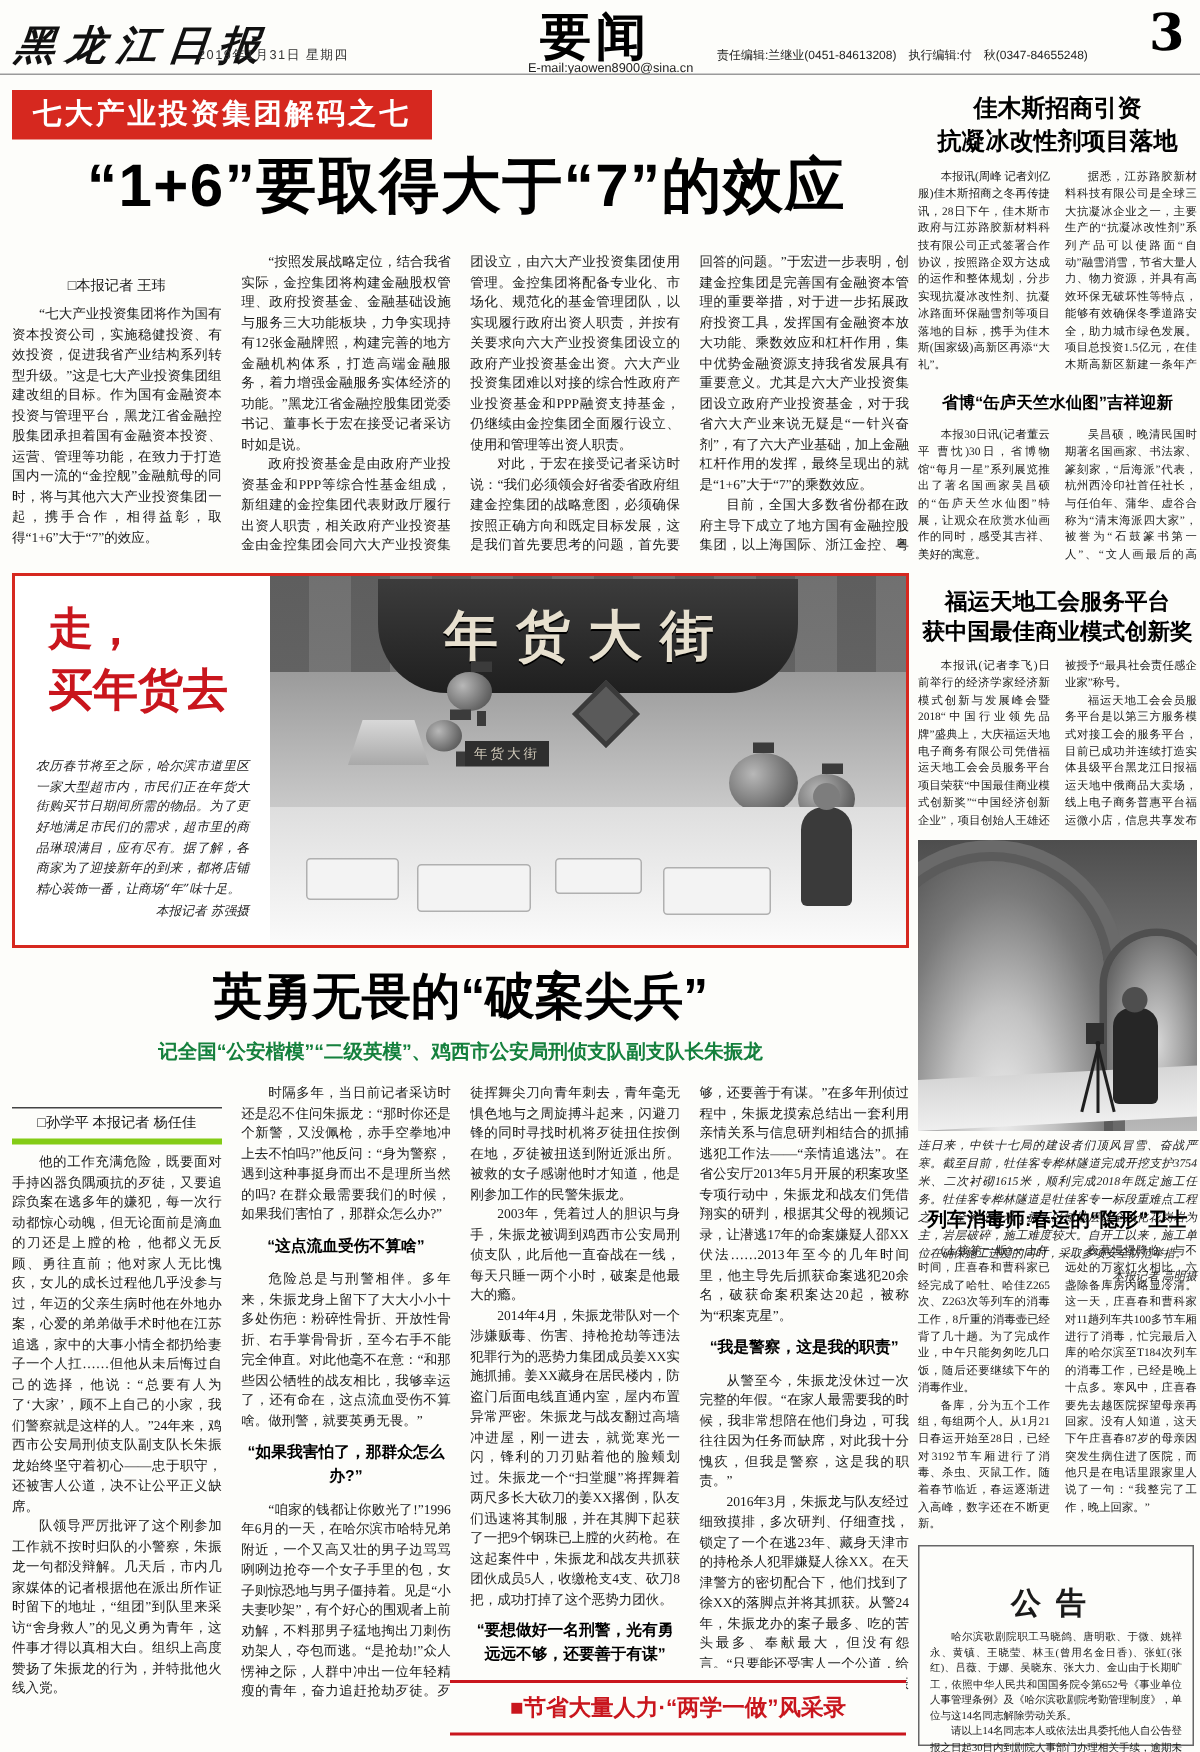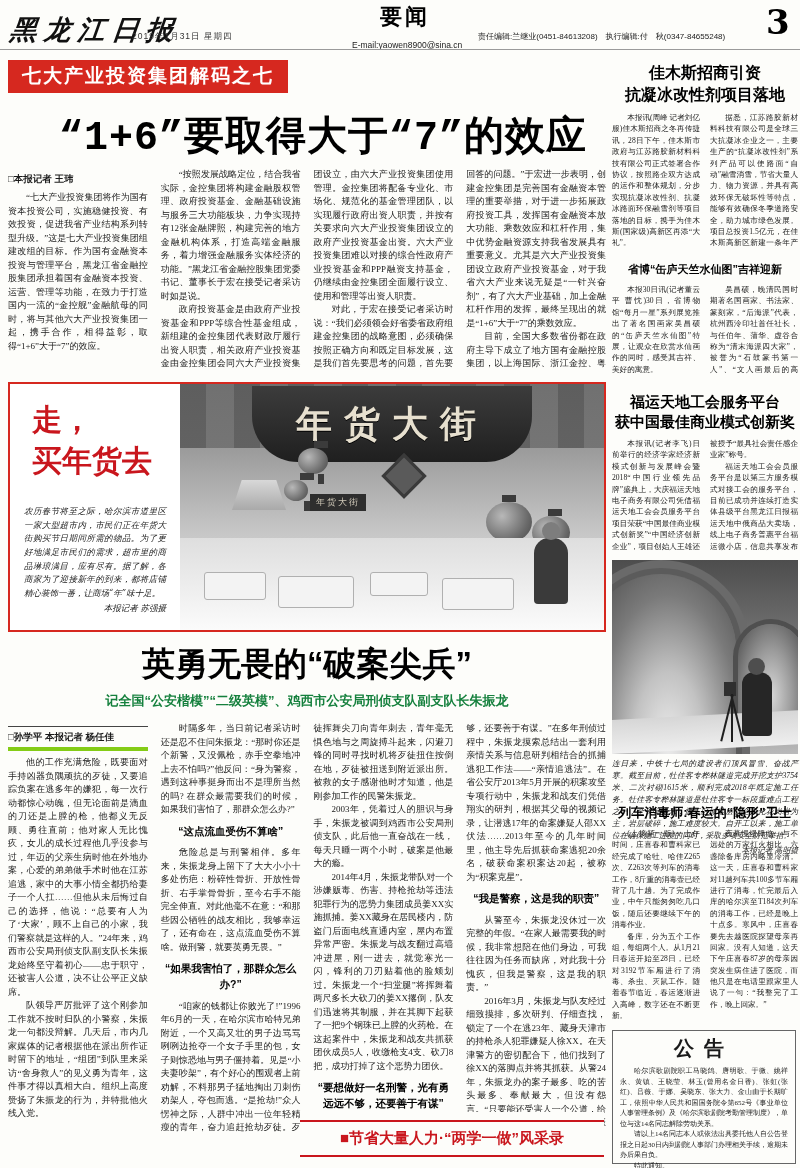--- a/index.html
+++ b/index.html
@@ -8,40 +8,40 @@
     background:#fdfdfa;color:#1a1a1a;overflow:hidden;
     font-family:"Liberation Serif","DejaVu Serif",serif;
   }
   .abs{position:absolute;}
   
   .logo{left:10px;top:12px;font-size:27px;font-weight:bold;font-style:italic;
         letter-spacing:7px;transform:skewX(-6deg);color:#111;
         font-family:"DejaVu Serif","Liberation Serif",serif;}
   .m-date{left:132px;top:31px;font-size:8.5px;color:#333;letter-spacing:1px;
         font-family:"Liberation Sans","DejaVu Sans",sans-serif;}
-  .section-name{left:360px;top:2px;font-size:22px;font-weight:bold;letter-spacing:3px;
-        font-family:"Liberation Sans","DejaVu Sans",sans-serif;color:#000;margin-left:20px;}
+  .section-name{left:360px;top:2px;font-size:34px;font-weight:bold;letter-spacing:3px;
+        font-family:"Liberation Sans","DejaVu Sans",sans-serif;color:#000;}
   .m-editors{left:478px;top:31px;font-size:8px;color:#222;
         font-family:"Liberation Sans","DejaVu Sans",sans-serif;}
   .m-email{left:352px;top:40px;font-size:8.5px;color:#222;
         font-family:"Liberation Sans","DejaVu Sans",sans-serif;}
   .pageno{left:766px;top:2px;font-size:34px;font-weight:bold;color:#000;
         font-family:"DejaVu Serif","Liberation Serif",serif;}
   .head-rule{left:0;top:49px;width:800px;height:1px;background:#9a9a9a;}
   
   .kicker{left:8px;top:60px;background:#d6281f;color:#fff;font-weight:bold;
         font-size:19px;padding:3px 14px 4px;letter-spacing:2px;
         font-family:"Liberation Sans","DejaVu Sans",sans-serif;}
   .headline1{left:8px;top:92px;width:598px;text-align:center;font-size:40px;
         font-weight:bold;letter-spacing:1px;color:#000;
         font-family:"Liberation Sans","DejaVu Sans",sans-serif;}
   .lead-body{left:8px;top:168px;width:598px;height:208px;overflow:hidden;
         column-count:4;column-gap:13px;font-size:9px;line-height:1.5;text-align:justify;}
   .lead-body p, .hero-body p{margin:0;text-indent:2em;}
-  .byline{text-indent:0 !important;font-weight:bold;margin:4px 0 5px !important;
+  .byline{text-indent:0 !important;text-align:center;font-weight:normal;margin:16px 0 5px !important;
         font-size:9.5px;font-family:"Liberation Sans","DejaVu Sans",sans-serif;}
   .hero-byline{border-top:1px solid #444;border-bottom:4px solid #84cc16;padding:3px 0;}
   
   .photo-box{left:8px;top:382px;width:594px;height:246px;border:2px solid #d6281f;background:#fff;}
   .pf-left{position:absolute;left:0;top:0;width:170px;height:100%;}
   .pf-title{margin:16px 0 0 22px;color:#c9161d;font-weight:bold;font-size:30px;
         line-height:1.35;font-family:"Liberation Sans","DejaVu Sans",sans-serif;}
   .pf-caption{position:absolute;left:14px;bottom:14px;width:142px;font-size:8.5px;
         line-height:1.6;font-style:italic;color:#222;text-align:justify;
         font-family:"DejaVu Serif","Liberation Serif",serif;}
@@ -116,39 +116,39 @@
   .scope{position:absolute;right:62px;bottom:58px;width:12px;height:14px;background:#2f2f2f;}
   .tripod-leg{position:absolute;width:2px;height:48px;background:#1f1f1f;bottom:12px;}
   .tl1{right:70px;transform:rotate(14deg);}
   .tl2{right:60px;transform:rotate(-14deg);}
   .tl3{right:65px;}
   .t-caption{left:612px;top:758px;width:186px;font-size:7.8px;line-height:1.55;font-style:italic;
         color:#222;text-align:justify;}
   
   .notice{left:612px;top:1030px;width:184px;height:134px;border:1.5px solid #666;background:#fdfdfa;
         padding:4px 7px;box-sizing:border-box;}
-  .notice-title{text-align:center;font-size:20px;font-weight:bold;letter-spacing:10px;margin:0 0 4px;
+  .notice-title{text-align:center;font-size:20px;font-weight:bold;letter-spacing:10px;margin:20px 0 4px;
         font-family:"Liberation Sans","DejaVu Sans",sans-serif;}
   .notice p{margin:0;font-size:7px;line-height:1.5;text-indent:2em;text-align:justify;}
 </style>
 </head>
 <body>
 
 <div id="paper">
 
   <div class="abs logo">黑龙江日报</div>
   <div class="abs m-date">2019年1月31日 星期四</div>
   <div class="abs section-name">要闻</div>
   <div class="abs m-editors">责任编辑:兰继业(0451-84613208)　执行编辑:付　秋(0347-84655248)</div>
   <div class="abs m-email">E-mail:yaowen8900@sina.cn</div>
   <div class="abs pageno">3</div>
   <div class="abs head-rule"></div>
 
   <div class="abs kicker">七大产业投资集团解码之七</div>
-  <h1 class="abs headline1" style="margin:16px;font-family:Liberation Mono, monospace;">“1+6”要取得大于“7”的效应</h1>
+  <h1 class="abs headline1" style="margin:4px;">“1+6”要取得大于“7”的效应</h1>
   <div class="abs lead-body">
     <p class="byline">□本报记者 王玮</p>
     <p>“七大产业投资集团将作为国有资本投资公司，实施稳健投资、有效投资，促进我省产业结构系列转型升级。”这是七大产业投资集团组建改组的目标。作为国有金融资本投资与管理平台，黑龙江省金融控股集团承担着国有金融资本投资、运营、管理等功能，在致力于打造国内一流的“金控舰”金融航母的同时，将与其他六大产业投资集团一起，携手合作，相得益彰，取得“1+6”大于“7”的效应。</p>
     <p>“按照发展战略定位，结合我省实际，金控集团将构建金融股权管理、政府投资基金、金融基础设施与服务三大功能板块，力争实现持有12张金融牌照，构建完善的地方金融机构体系，打造高端金融服务，着力增强金融服务实体经济的功能。”黑龙江省金融控股集团党委书记、董事长于宏在接受记者采访时如是说。</p>
     <p>政府投资基金是由政府产业投资基金和PPP等综合性基金组成，新组建的金控集团代表财政厅履行出资人职责，相关政府产业投资基金由金控集团会同六大产业投资集团设立，由六大产业投资集团使用管理。金控集团将配备专业化、市场化、规范化的基金管理团队，以实现履行政府出资人职责，并按有关要求向六大产业投资集团设立的政府产业投资基金出资。六大产业投资集团难以对接的综合性政府产业投资基金和PPP融资支持基金，仍继续由金控集团全面履行设立、使用和管理等出资人职责。</p>
     <p>对此，于宏在接受记者采访时说：“我们必须领会好省委省政府组建金控集团的战略意图，必须确保按照正确方向和既定目标发展，这是我们首先要思考的问题，首先要回答的问题。”于宏进一步表明，创建金控集团是完善国有金融资本管理的重要举措，对于进一步拓展政府投资工具，发挥国有金融资本放大功能、乘数效应和杠杆作用，集中优势金融资源支持我省发展具有重要意义。尤其是六大产业投资集团设立政府产业投资基金，对于我省六大产业来说无疑是“一针兴奋剂”，有了六大产业基础，加上金融杠杆作用的发挥，最终呈现出的就是“1+6”大于“7”的乘数效应。</p>
     <p>目前，全国大多数省份都在政府主导下成立了地方国有金融控股集团，以上海国际、浙江金控、粤财控股等为代表的地方金融控股集团，都已经成为行业巨头，实现整合金融资源规模效应、协同效应，服务地方经济社会发展。于宏说，这方面我省落后了，落在了全国的后面。黑龙江省成立金控集团，就是要以时不我待的精神，奋起直追，以时间换空间，实现金融产业的高质量发展，提升我省金融产业的核心竞争力和影响力，促进“六个强省”目标的实现。</p>
 
   </div>
 

